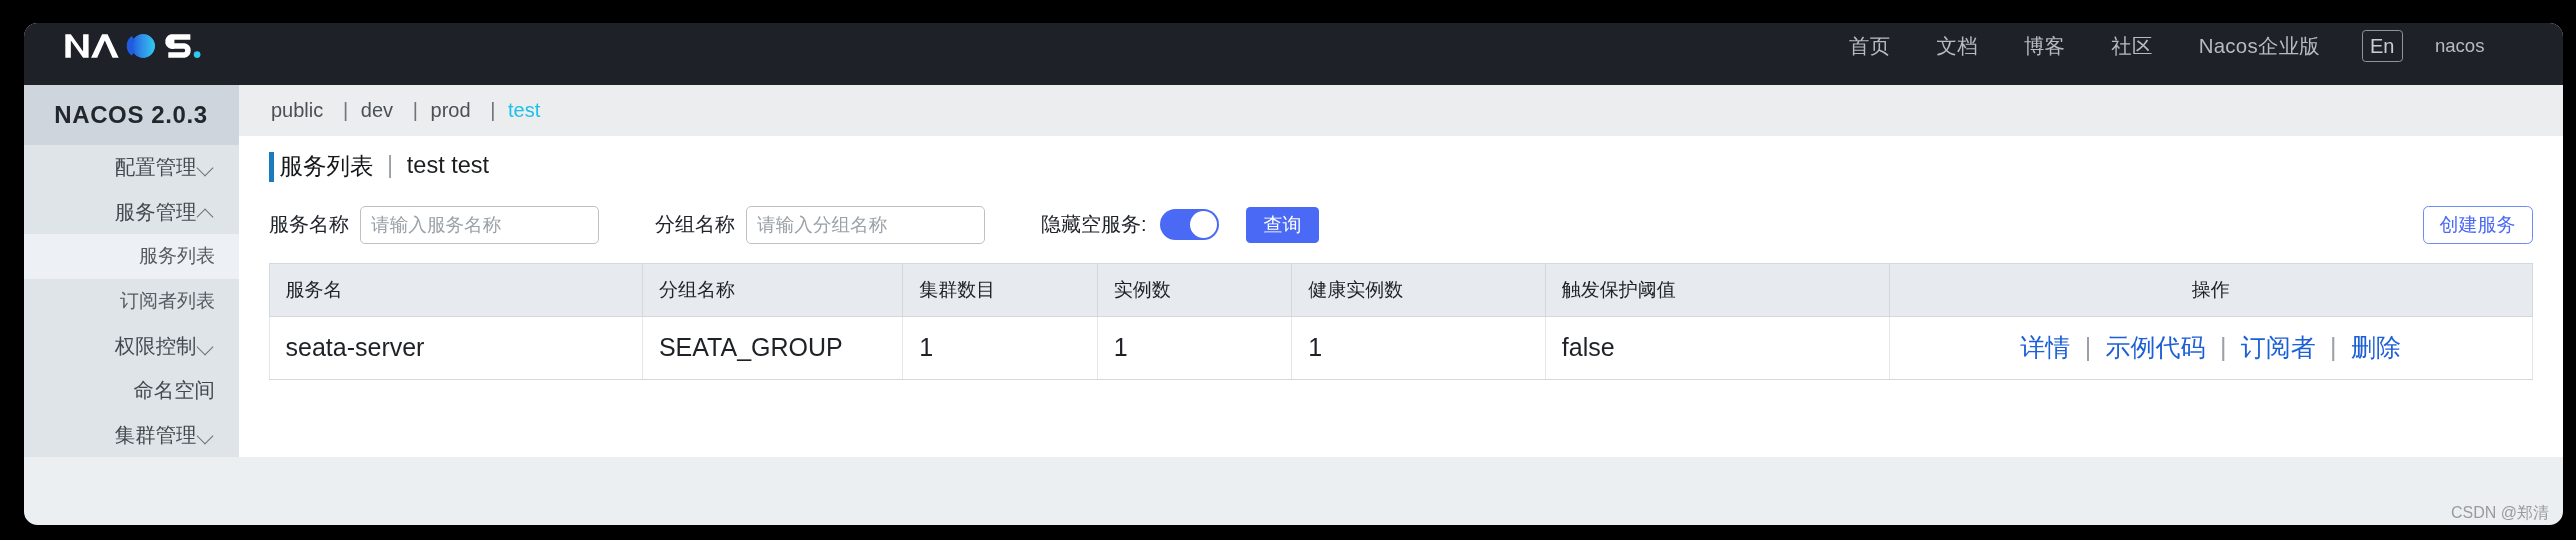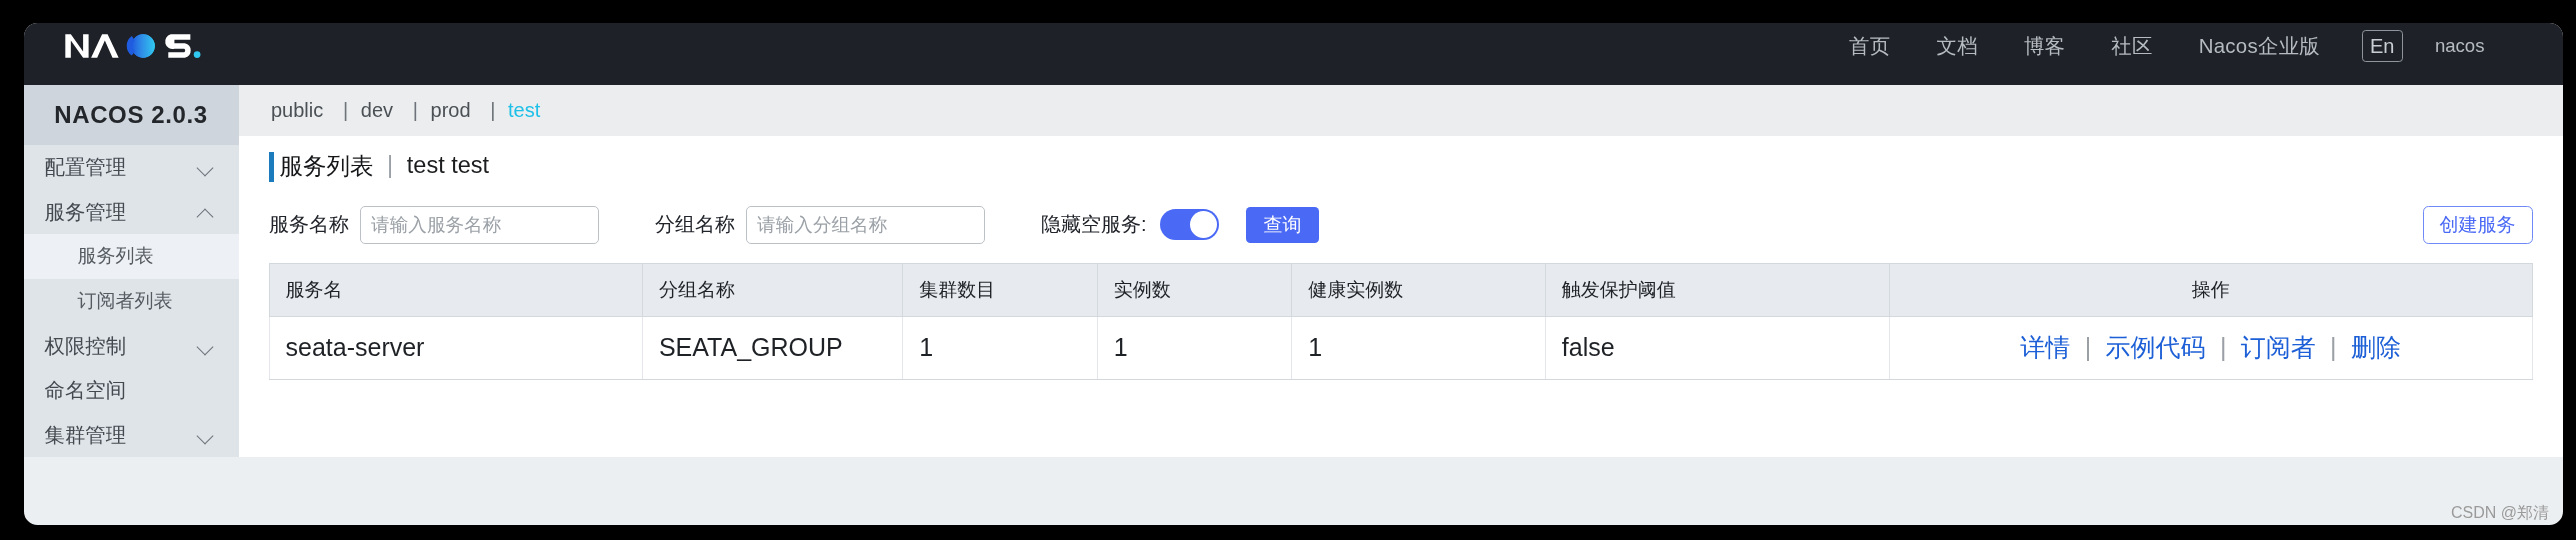--- a/index.html
+++ b/index.html
@@ -94,21 +94,21 @@
   .side-item {
     height: 49px;
     display: flex;
     align-items: center;
     padding: 0 23.5px 0 21px;
     font-size: 20.4px;
     color: #43494f;
     cursor: pointer;
     position: relative;
   }
-  .side-item .lbl { flex: 1; }
+  .side-item .lbl { flex: 1; text-align: right; }
   .side-item.sub {
     padding-left: 54px;
     font-size: 19px;
     color: #555b61;
   }
   .side-item.active {
     background: #edf0f4;
   }
   .chev {
     width: 18.6px; height: 18.6px;

